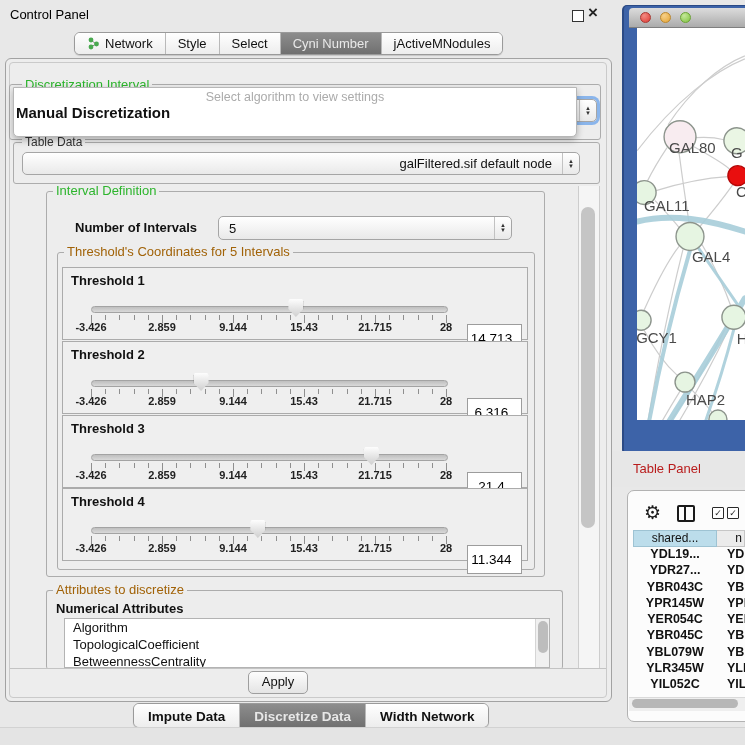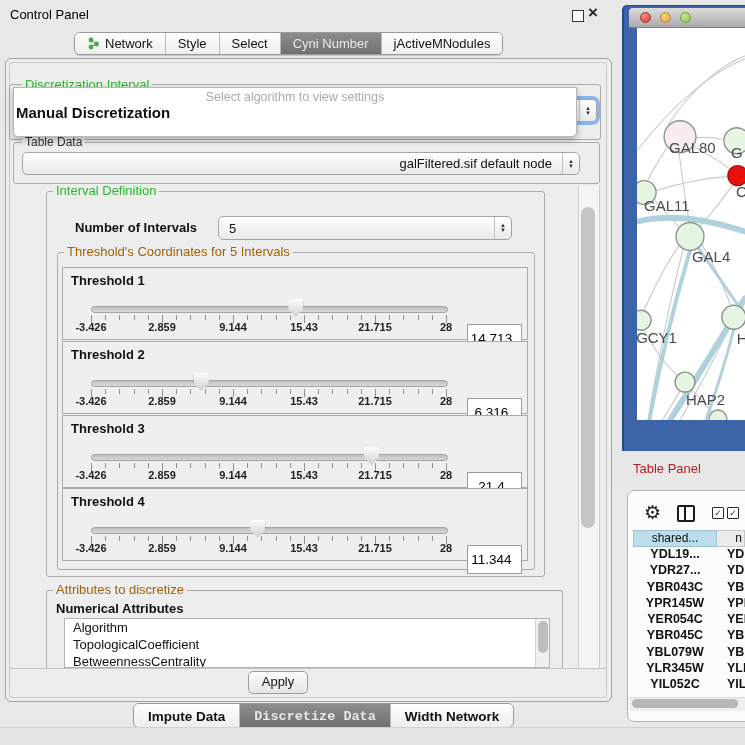--- a/index.html
+++ b/index.html
@@ -56,21 +56,21 @@
   .attr-item{font-size:13px;height:17px;line-height:17px;padding-left:8px;white-space:nowrap;}
   .attr-sb-track{position:absolute;right:0;top:0;width:13px;height:100%;background:#F0F0F0;border-left:1px solid #D5D5D5;}
   .attr-sb-thumb{position:absolute;right:1px;top:2px;width:10px;height:32px;background:#BDBDBD;border-radius:5px;}
 
   .apply-strip{left:10px;top:668px;width:596px;height:31px;border-top:1px solid #C3C3C3;}
   .apply-btn{left:248px;top:671px;width:58px;height:21px;background:linear-gradient(#FDFDFD,#E4E4E4);border:1px solid #9E9E9E;border-radius:5px;font-size:13px;text-align:center;line-height:20px;}
 
   .bottom-tabrow{left:133px;top:703px;height:23px;display:flex;border:1px solid #9A9A9A;border-radius:6px;overflow:hidden;box-shadow:0 1px 1px rgba(0,0,0,.15);}
   .btab{display:flex;align-items:center;padding:12px 14px;font-size:13.5px;font-weight:600;background:linear-gradient(#FFFFFF,#ECECEC);border-left:1px solid #B9B9B9;}
   .btab:first-child{border-left:none;}
-  .btab.selected{background:linear-gradient(#8D8D8D,#6F6F6F);color:#E7E7E7;font-family:Liberation Mono, monospace;}
+  .btab.selected{background:linear-gradient(#8D8D8D,#6F6F6F);color:#E7E7E7;}
 
   .bottom-strip{left:0;top:727px;width:745px;height:18px;background:#E4E4E4;border-top:1px solid #D2D2D2;}
 
   
   .net-window{left:622px;top:5px;width:123px;height:446px;background:#3D63A8;border-left:2px solid #2B4A85;border-top:1px solid #2B4A85;border-bottom:3px solid #24457E;border-radius:5px 0 0 5px;}
   .mac-titlebar{left:629px;top:8px;width:116px;height:20px;background:linear-gradient(#DCDCDC,#ABABAB);border-bottom:1px solid #7F7F7F;border-radius:4px 0 0 0;display:flex;align-items:center;gap:9px;padding-left:11px;box-sizing:border-box;}
   .light{width:11px;height:11px;border-radius:50%;box-sizing:border-box;}
   .net-canvas{left:637px;top:28px;width:108px;height:392px;background:#fff;}
 
   .tablepanel-band{left:612px;top:451px;width:133px;height:36px;background:#E7E7E7;}

